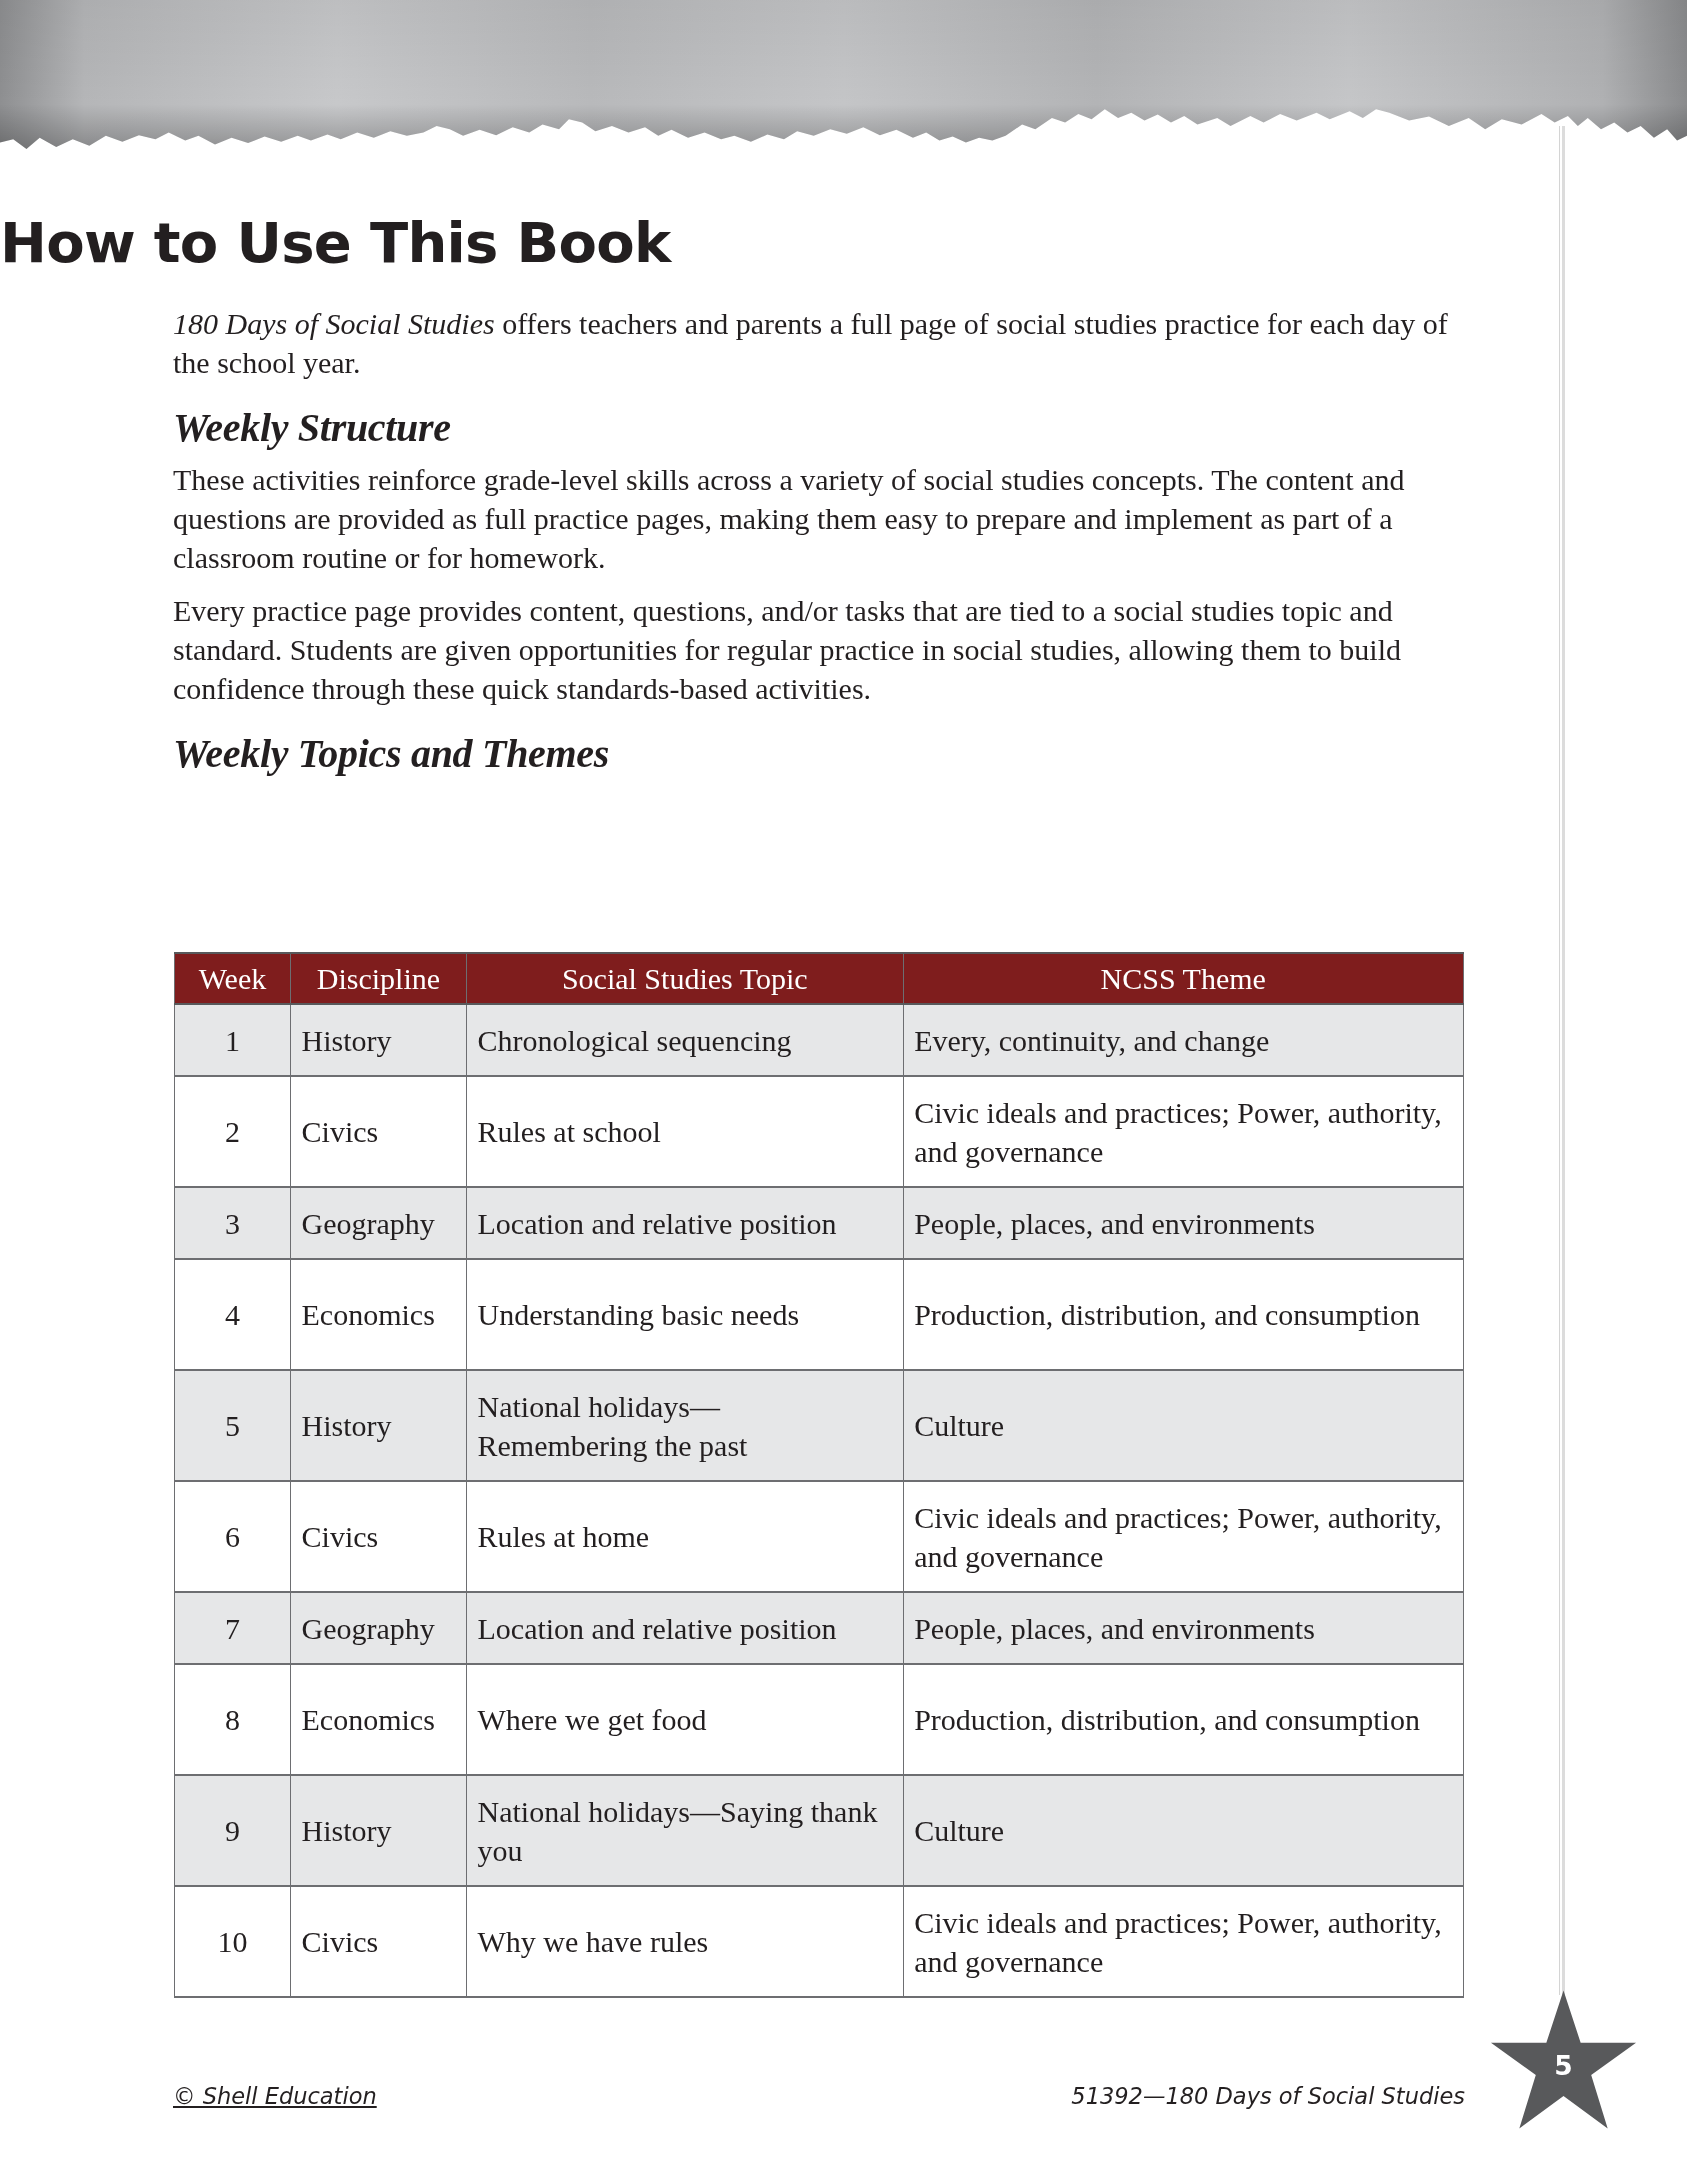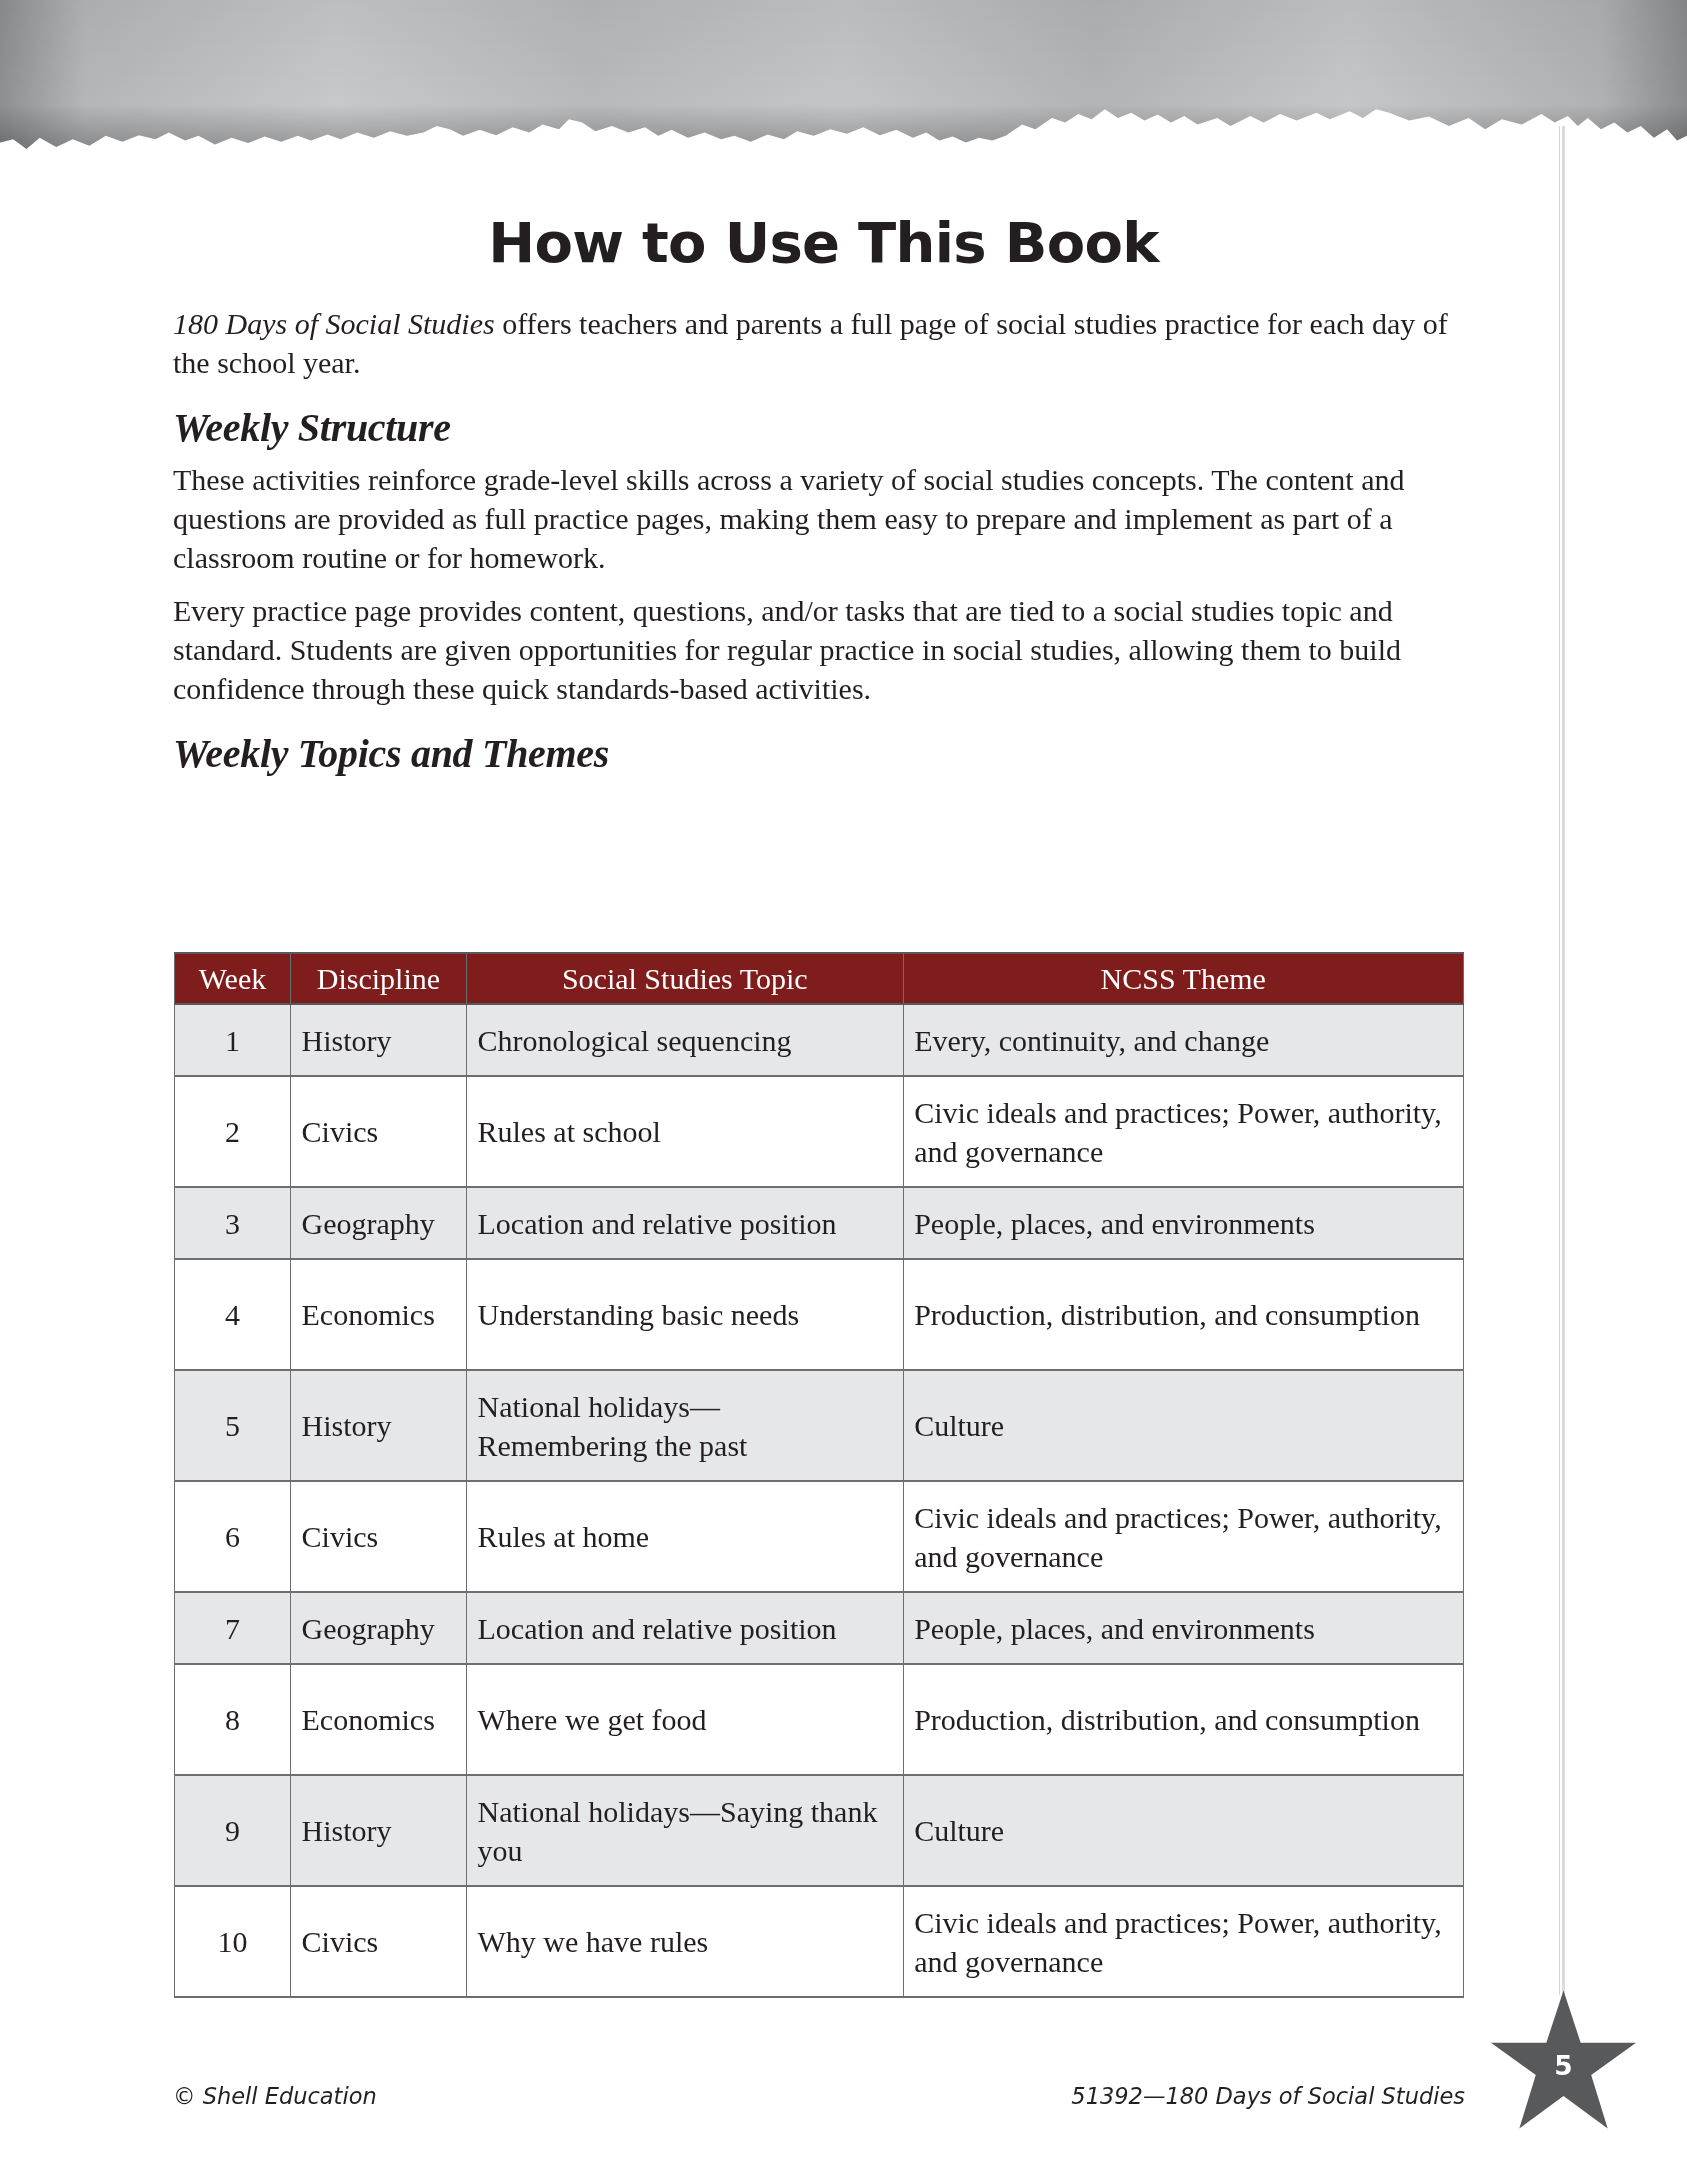--- a/index.html
+++ b/index.html
@@ -2,42 +2,42 @@
 <html style="font-size:10.6px"><head>
 <meta charset="utf-8">
 <style>
   html, body { margin: 0; padding: 0; background: #ffffff; }
   body { width: 1687px; height: 2183px; position: relative; overflow: hidden; color: #231f20; }
 
   .torn-header { position: absolute; left: 0; top: 0; width: 1687px; height: 159px; }
   .edge-line { position: absolute; left: 1559px; top: 126px; width: 6px; height: 1869px;
     background: linear-gradient(to right, #d4d4d4 0, #d4d4d4 1.3px, #ffffff 1.3px, #ffffff 3.3px, #dcdcdc 3.3px, #dcdcdc 6px); }
 
-  .page-title { position: absolute; left: 0; width: 1647px; top: 210px; text-align: center;
+  .page-title { position: absolute; left: 0; width: 1647px; top: 210px; 
     font-family: "DejaVu Sans", sans-serif; font-weight: bold; font-size: 56px; letter-spacing: -0.7px; color: #231f20; margin: 0; }
 
   .content { position: absolute; left: 173px; top: 304px; width: 1297px;
     font-family: "Liberation Serif", serif; font-size: 30px; line-height: 39px; color: #231f20; }
   .content p { margin: 0; }
   .content p + p { margin-top: 14.6px; }
   .content h2 { font-family: "Liberation Serif", serif; font-weight: bold; font-size: 40px; line-height: 46px; margin: 22.5px 0 9.3px 0; letter-spacing: -0.3px; font-style: italic; }
   .intro em { font-style: italic; }
 
   table.topics { position: absolute; left: 174px; top: 952px; width: 1290px; border-collapse: collapse;
     font-family: "Liberation Serif", serif; font-size: 30px; line-height: 39px; color: #231f20; }
   table.topics th { background: #7f1d1d; color: #ffffff; font-weight: normal; height: 49px; padding: 0 6.6px;
     border-left: 1.3px solid #6d6e71; border-right: 1.3px solid #6d6e71; border-top: 2.6px solid #58595b; border-bottom: 2.6px solid #58595b; text-align: center; }
   table.topics td { border-left: 1.3px solid #6d6e71; border-right: 1.3px solid #6d6e71; border-bottom: 2.6px solid #6d6e71; padding: 0 9.3px 0 10.6px; vertical-align: middle; }
   table.topics tr.shaded td { background: #e6e7e8; }
   table.topics td.week { text-align: center; padding: 0; }
   table.topics tr.single td { height: 70px; }
   table.topics tr.double td { height: 109px; }
 
   .footer { position: absolute; top: 2083px; font-family: "DejaVu Sans", sans-serif; font-style: italic; font-size: 22.5px; color: #231f20; }
-  .footer.left { left: 173px; }
+  .footer.left { left: 173px; text-decoration: underline; }
   .footer.right { right: 222px; }
 
   .page-badge { position: absolute; left: 1487px; top: 1987px; width: 153px; height: 147px; }
   .page-number { position: absolute; left: 1487px; top: 2050px; width: 153px; text-align: center;
     font-family: "DejaVu Sans", sans-serif; font-weight: bold; font-size: 26.5px; color: #ffffff; }
 </style>
 </head>
 <body>
 
 <svg class="torn-header" viewBox="0 0 2550 240" preserveAspectRatio="none">

